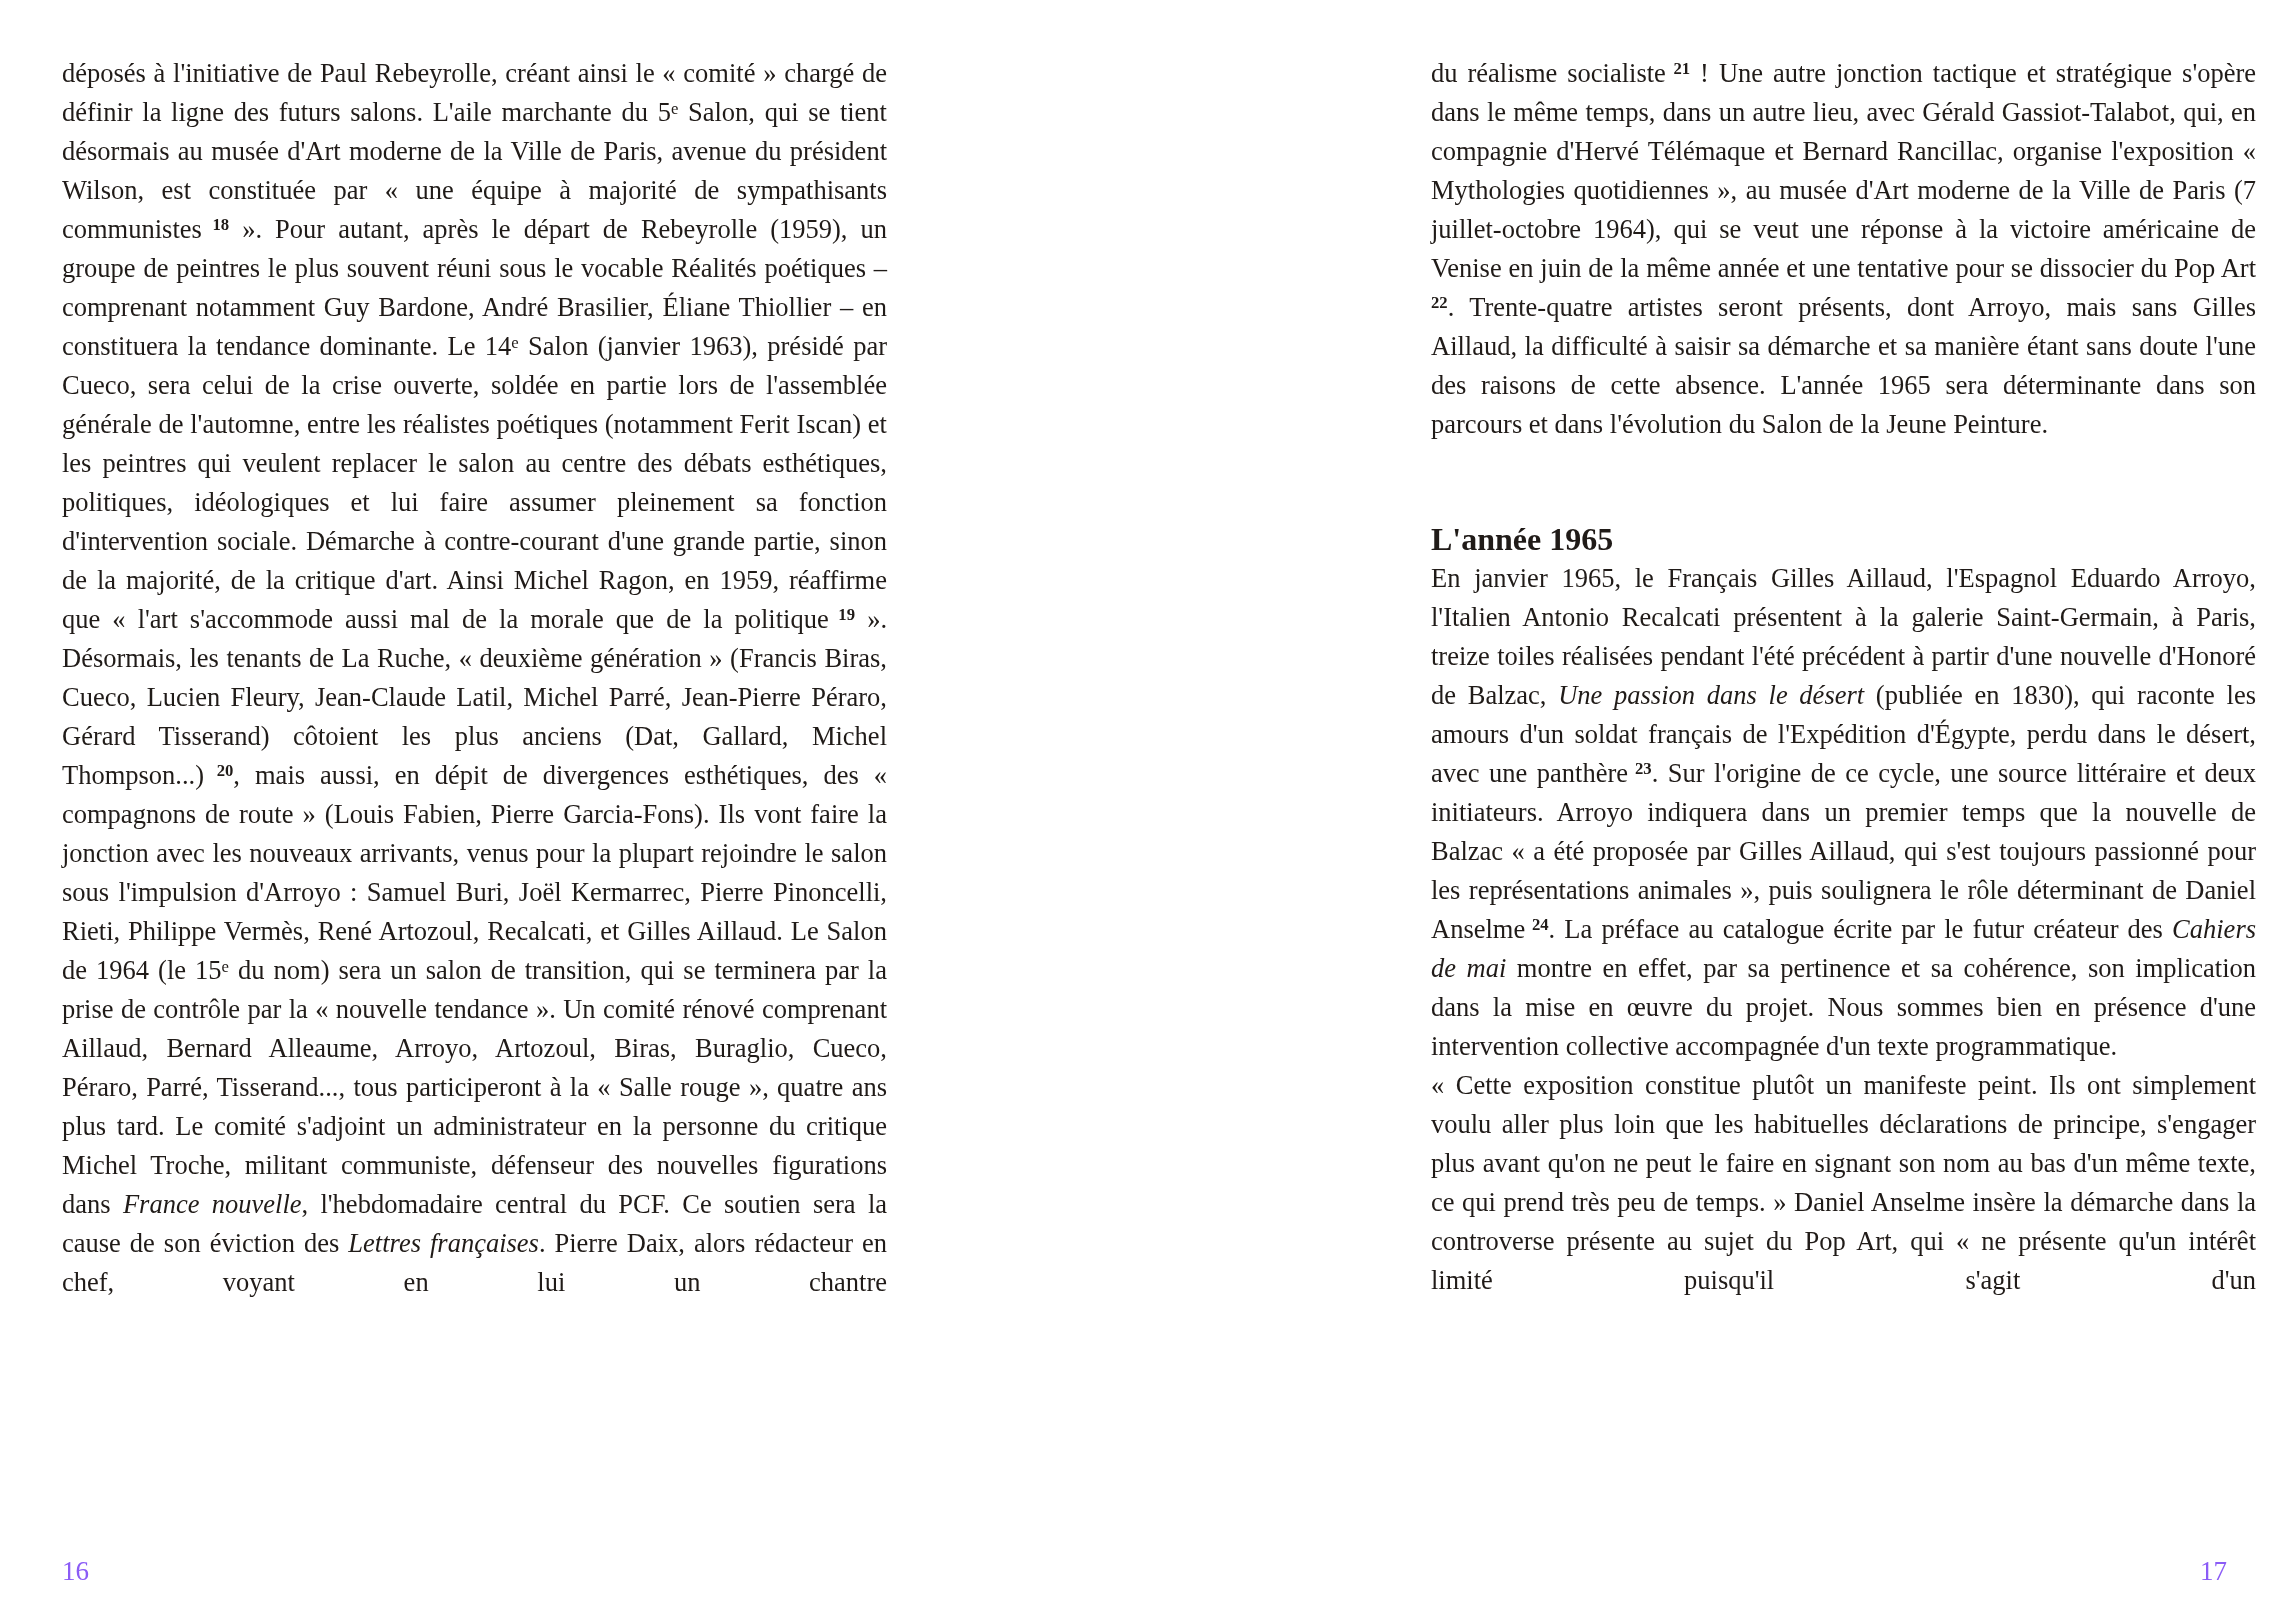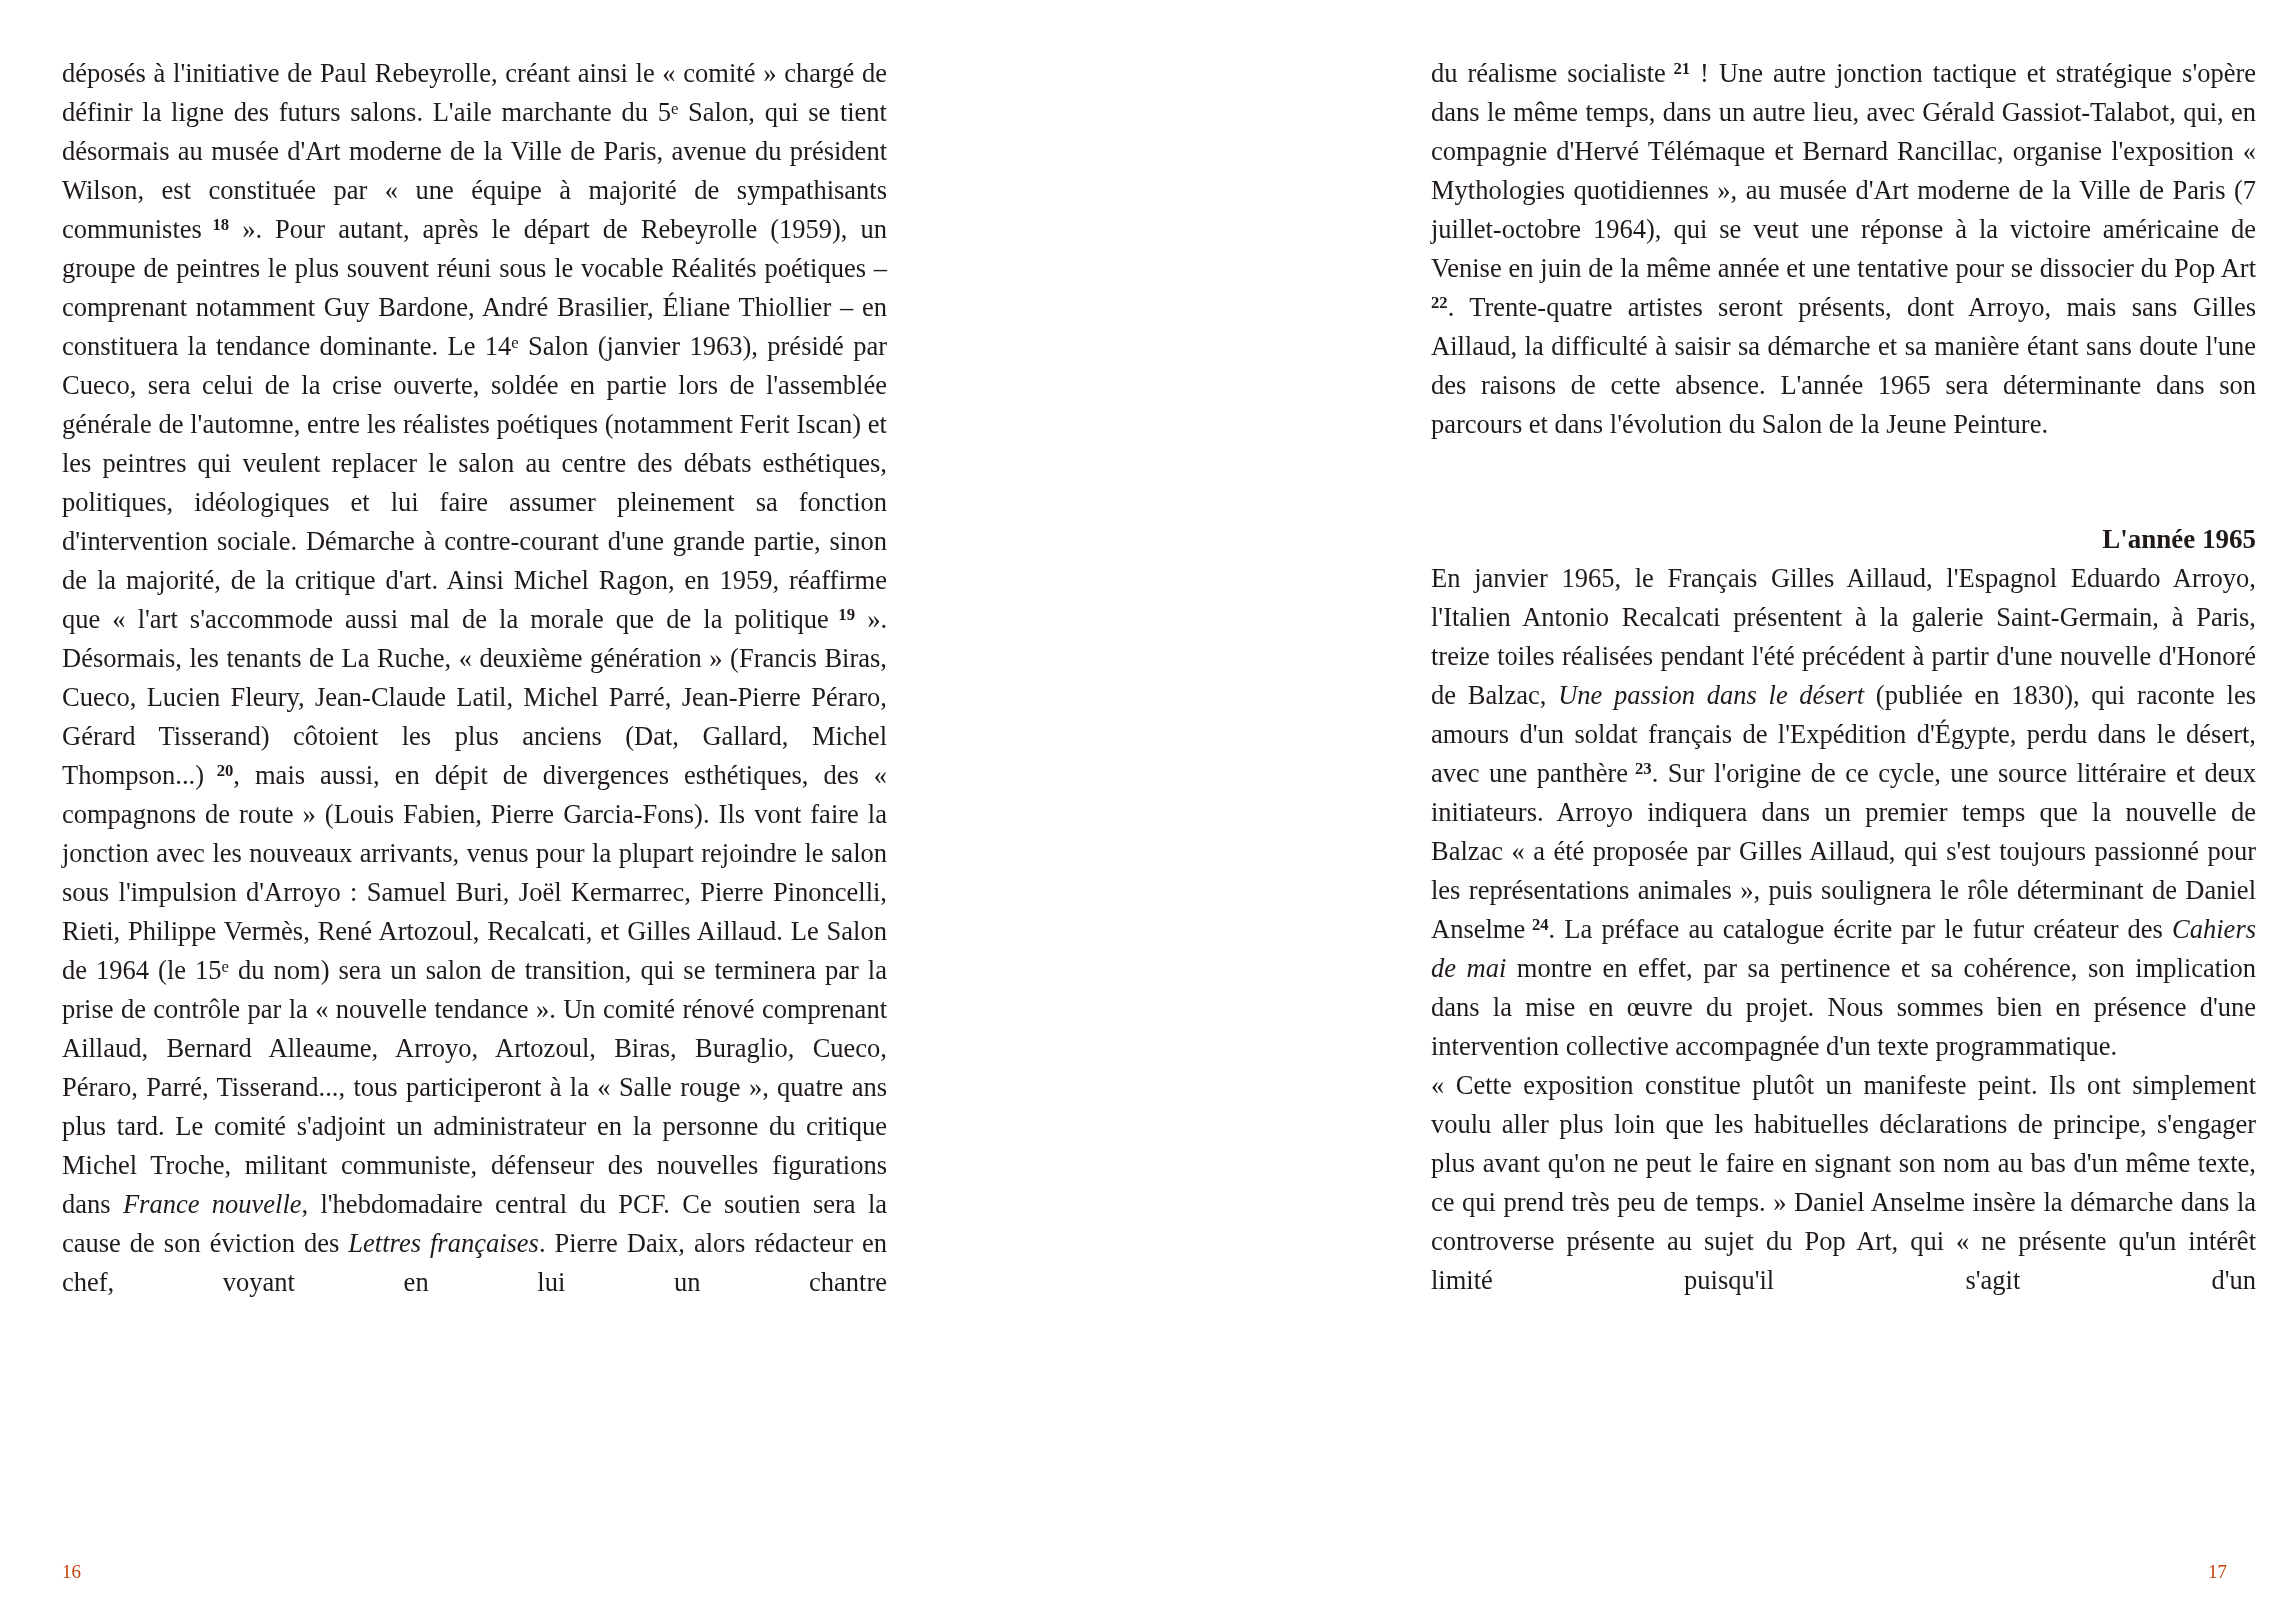--- a/index.html
+++ b/index.html
@@ -25,25 +25,25 @@
     hyphens: auto;
     font-family: Liberation Serif, serif;
     -webkit-hyphens: auto;
   }
   .page-text--left  { left: 62px; }
   .page-text--right { left: 1431px; }
 
   .block { margin: 0; padding: 0; }
   p.block.paragraph { margin: 0; }
   h2.block.heading {
-    font-size: 27px;
+    font-size: 32px;
     line-height: 39px;
     font-weight: 700;
     margin: 76px 0 0 0;
-    text-align: right;
+    text-align: left;
   }
   .justify-last { text-align-last: justify; }
 
   .run.normal { font-style: normal; }
   .run.italic { font-style: italic; }
   .run.bold   { font-weight: 700; }
   .run.sup {
     font-weight: 700;
     font-size: 16.7px;
     position: relative;
@@ -53,23 +53,23 @@
   .run.ord {
     font-size: 16.7px;
     position: relative;
     top: -0.40em;
     line-height: 0;
   }
 
   .folio {
     position: absolute;
     top: 1558px;
-    font-size: 19px;
+    font-size: 27px;
     line-height: 27.4px;
-    color: #c2410c;
+    color: #8b5cf6;
   }
   .folio--left {
     left: 62px;
     width: 825px;
     text-align: left;
   }
   .folio--right {
     left: 1402px;
     width: 825px;
     text-align: right;

